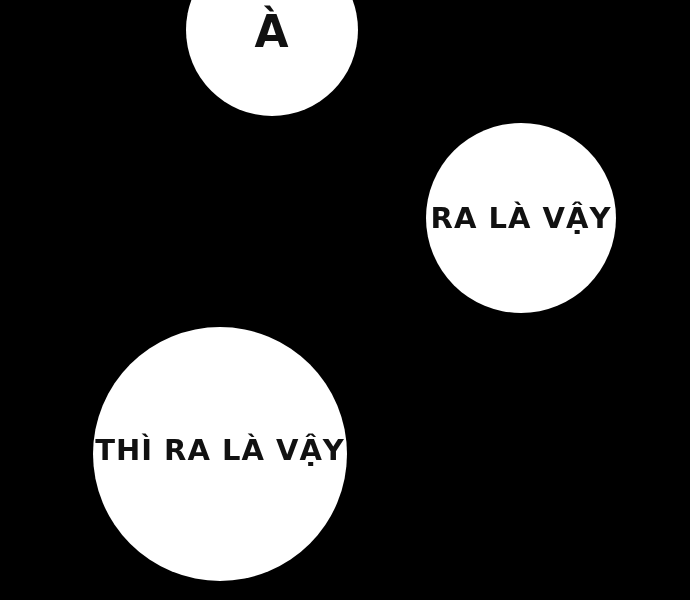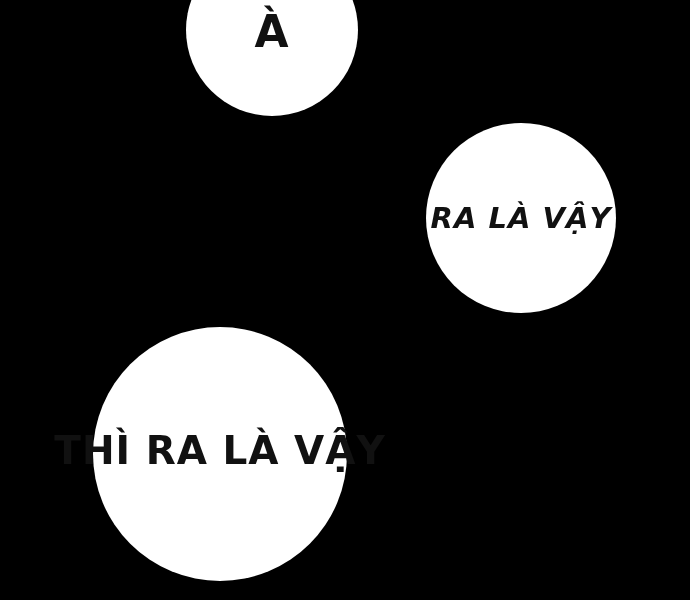--- a/index.html
+++ b/index.html
@@ -41,33 +41,32 @@
   .bubble-top .bubble-text {
     font-size: 44px;
     
     margin-top: 4px;
   }
   .bubble-right {
     left: 426px;
     top: 123px;
     width: 190px;
     height: 190px;
-    font-style: italic;
   }
   .bubble-right .bubble-text {
     font-size: 29px;
   }
   .bubble-bottom-left {
     left: 93px;
     top: 327px;
     width: 254px;
     height: 254px;
   }
   .bubble-bottom-left .bubble-text {
-    font-size: 39px;
+    font-size: 29px;
     margin-top: -8px;
   }
 </style>
 </head>
 <body>
 
 <div class="stage">
 
   <div class="bubble bubble-top">
     <span class="bubble-text">À</span>

